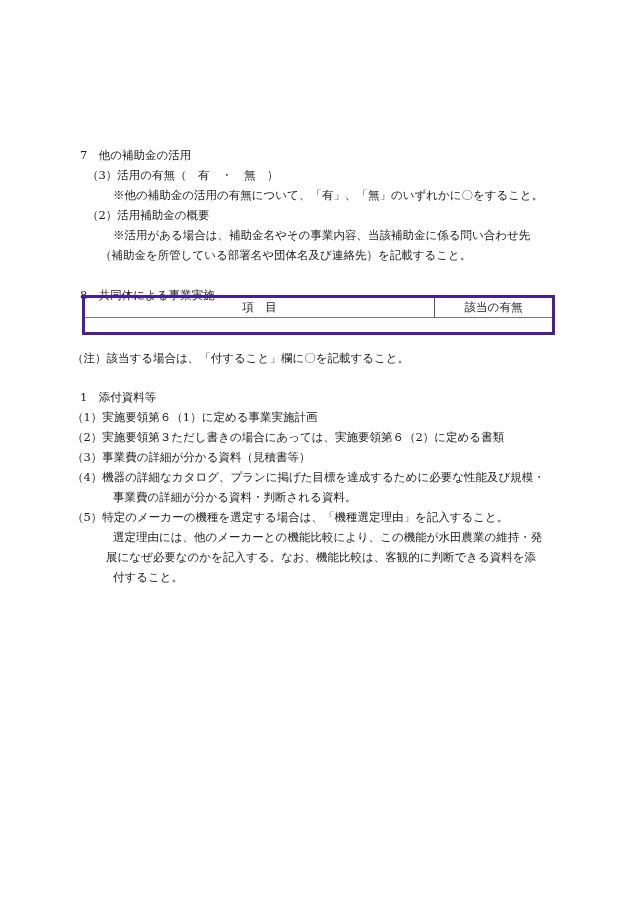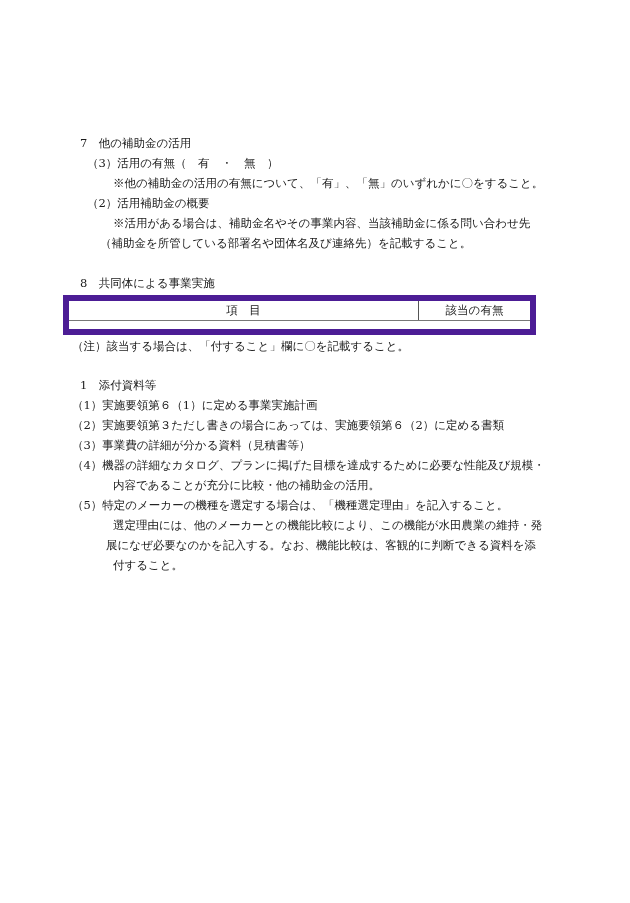--- a/index.html
+++ b/index.html
@@ -1,20 +1,20 @@
 <!DOCTYPE html>
 <html><head>
 <meta charset="utf-8">
 <style>
   html, body { margin:0; padding:0; background:#ffffff; }
   body { width:630px; height:903px; position:relative; overflow:hidden;
          font-family: "DejaVu Serif", "Liberation Serif", serif; color:#1a1a1a; font-size:11.5px; }
-  .line { position:absolute; white-space:nowrap; line-height:14px; }
-  .tbl { position:absolute; left:63px; top:295px; width:473px; height:40px;
-         border:6px solid #4c1d95; box-sizing:border-box; }
+  .line { position:absolute; white-space:nowrap; line-height:14px;margin-top:12px; }
+  .tbl { position:absolute; left:82px; top:295px; width:473px; height:40px;
+         border:3px solid #4c1d95; box-sizing:border-box; }
   .tbl .row { position:absolute; left:0; right:0; height:19px; }
   .tbl .r1 { top:0; border-bottom:1px solid #777; }
   .tbl .r2 { top:19px; }
   .tbl .c1 { position:absolute; left:0; width:350px; height:100%; border-right:1px solid #555;
              box-sizing:border-box; line-height:19px; }
   .tbl .c2 { position:absolute; left:350px; right:0; height:100%; line-height:19px; text-align:center; }
 </style>
 </head>
 <body>
 
@@ -37,18 +37,18 @@
   </div>
   <div class="line" style="left:72px; top:339px;">（注）該当する場合は、「付すること」欄に〇を記載すること。</div>
 </div>
 
 <div>
   <div class="line" style="left:80px; top:378px;">1　添付資料等</div>
   <div class="line" style="left:72px; top:398px;text-align:center;">（1）実施要領第６（1）に定める事業実施計画</div>
   <div class="line" style="left:72px; top:418px;text-align:center;">（2）実施要領第３ただし書きの場合にあっては、実施要領第６（2）に定める書類</div>
   <div class="line" style="left:72px; top:438px;">（3）事業費の詳細が分かる資料（見積書等）</div>
   <div class="line" style="left:72px; top:458px;">（4）機器の詳細なカタログ、プランに掲げた目標を達成するために必要な性能及び規模・</div>
-  <div class="line" style="left:113px; top:478px;">内容であることが充分に比較・他の補助金の活用。</div>
+  <div class="line" style="left:113px; top:478px;">事業費の詳細が分かる資料・判断される資料。</div>
   <div class="line" style="left:72px; top:498px;">（5）特定のメーカーの機種を選定する場合は、「機種選定理由」を記入すること。</div>
   <div class="line" style="left:113px; top:518px;">選定理由には、他のメーカーとの機能比較により、この機能が水田農業の維持・発</div>
   <div class="line" style="left:106px; top:538px;">展になぜ必要なのかを記入する。なお、機能比較は、客観的に判断できる資料を添</div>
   <div class="line" style="left:113px; top:558px;">付すること。</div>
 </div>
 
 </body></html>

